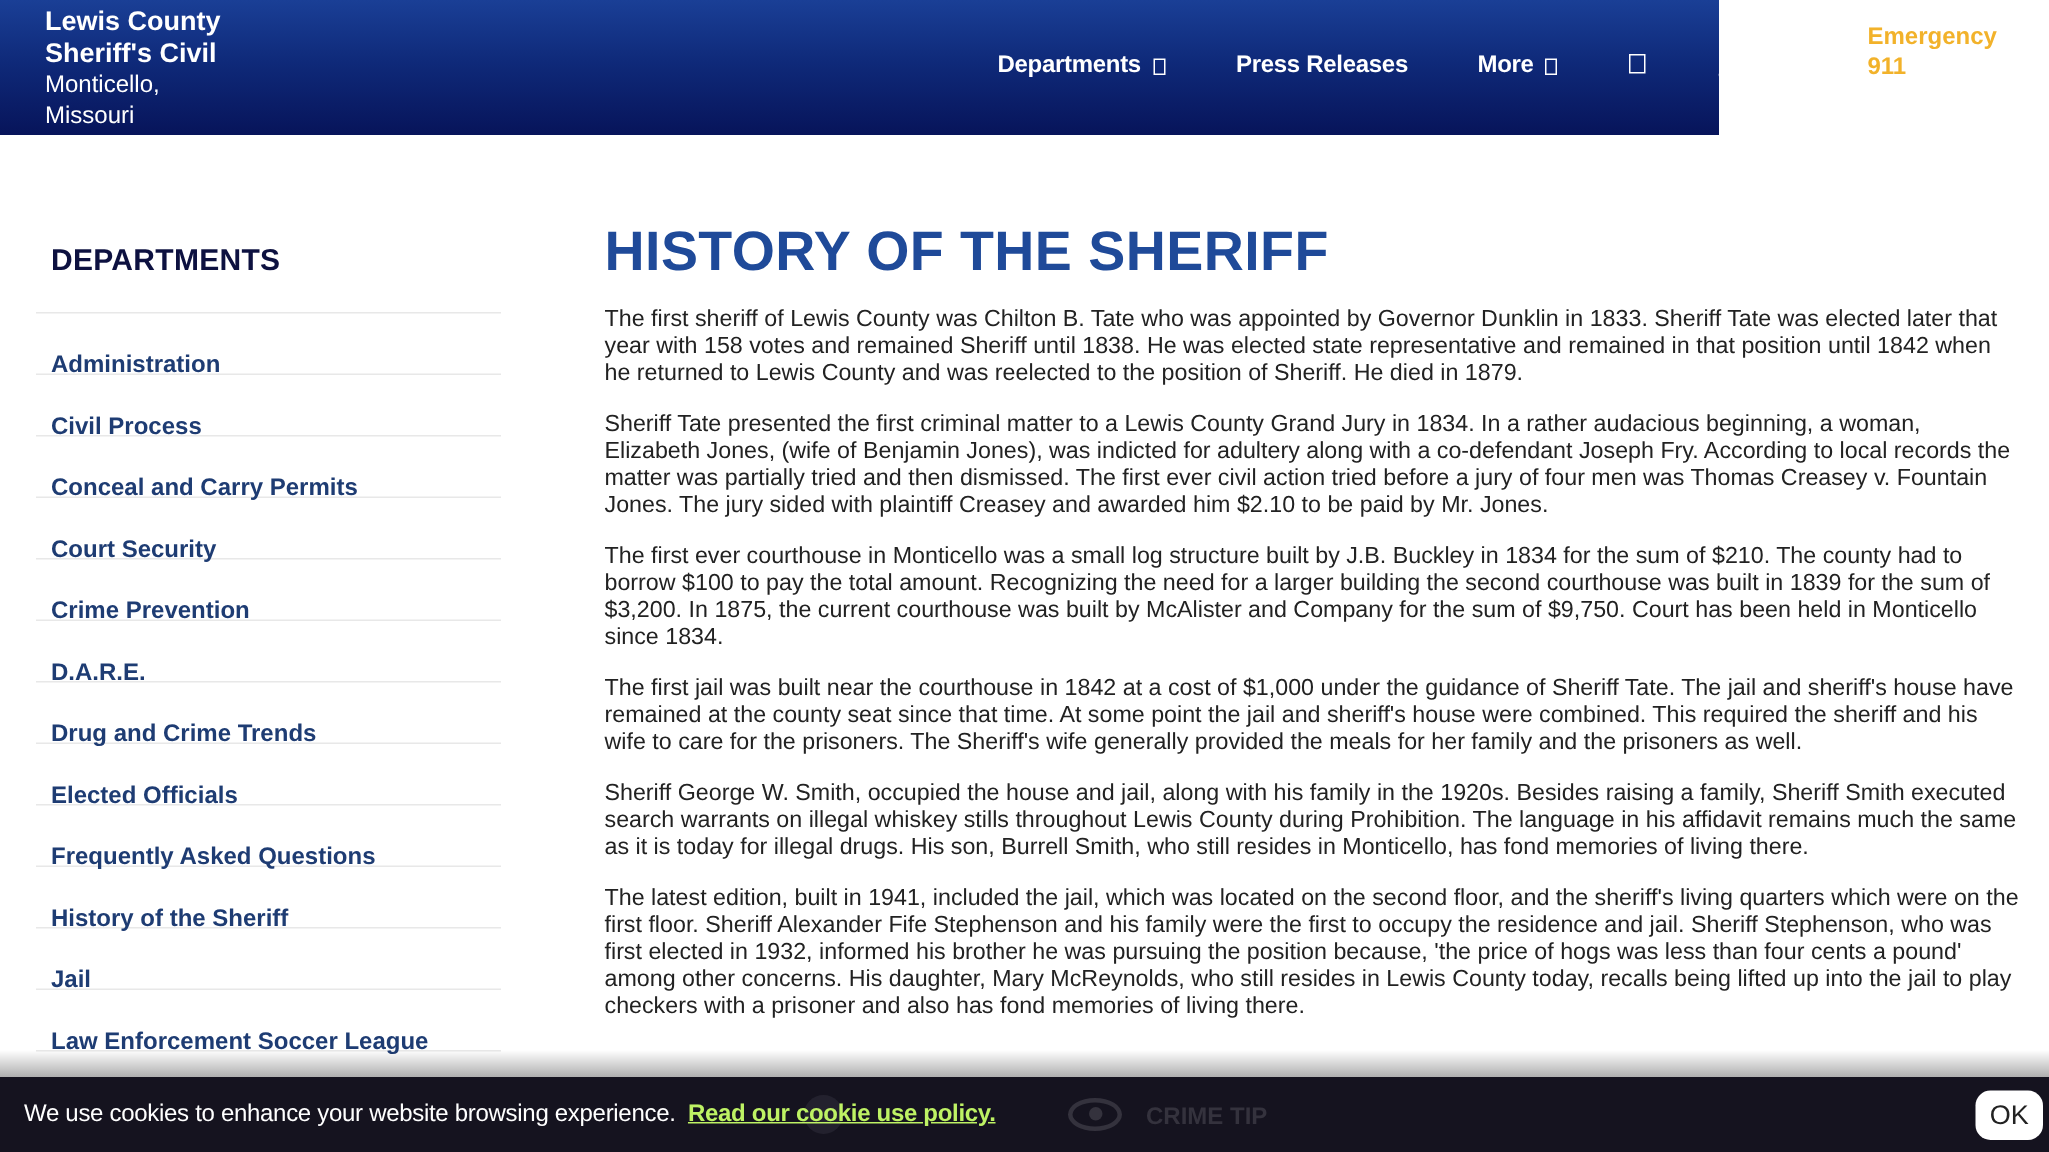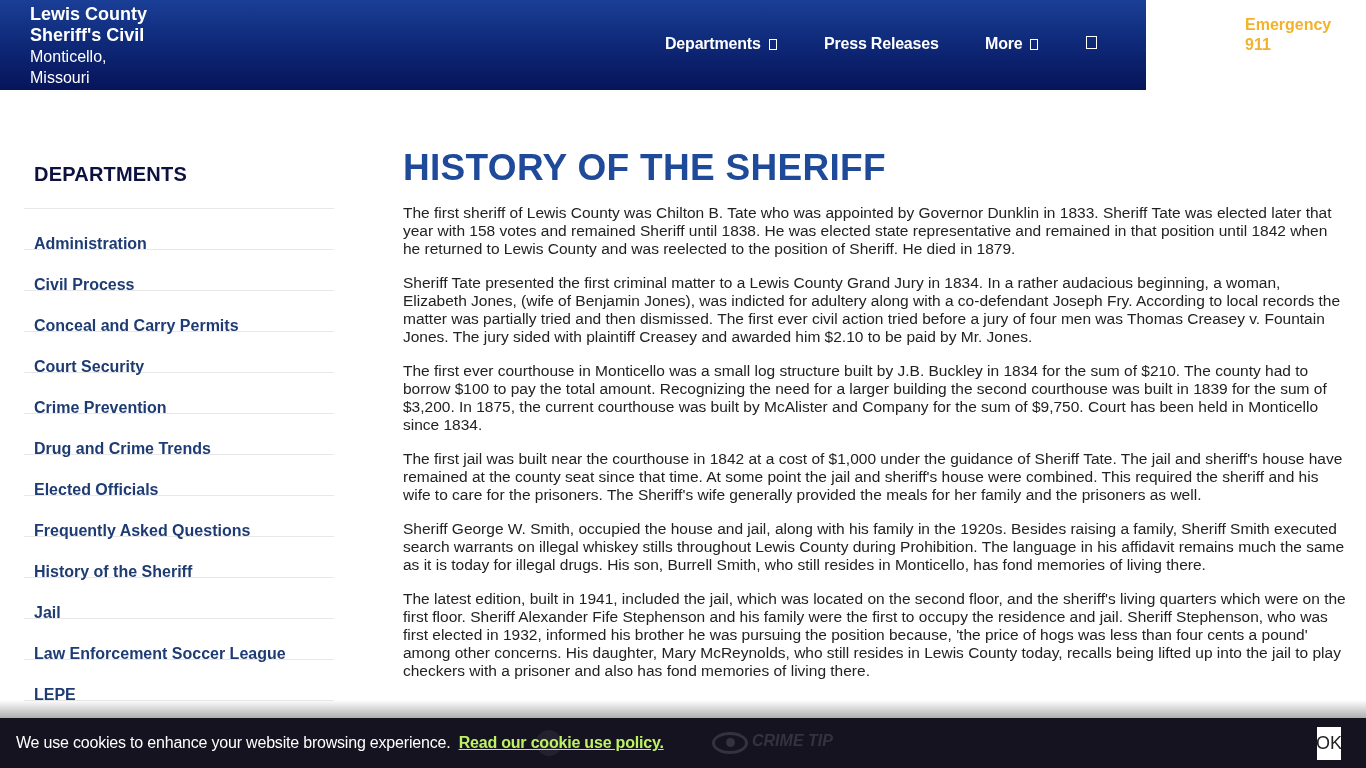--- a/index.html
+++ b/index.html
@@ -67,38 +67,38 @@
       position: absolute; left: 0; top: 700px; width: 1366px; height: 20px;
       background: linear-gradient(to bottom, rgba(0,0,0,0) 0%, rgba(0,0,0,0.35) 100%);
     }
     .cookie-bar {
       position: absolute; left: 0; top: 718px; width: 1366px; height: 50px;
       background: #15131f; color: #fff;
     }
     .cookie-text { position: absolute; left: 16px; top: 16px; font-size: 16px; letter-spacing: -0.2px; }
     .cookie-link { color: #bef264; font-weight: bold; text-decoration: underline; cursor: pointer; margin-left: 4px; }
     .crime-tip {
-      position: absolute; left: 712px; top: 14px; display: flex; align-items: flex-start; gap: 4px;
-      color: #34323d; font-weight: bold; font-size: 16px; font-style: italic;
+      position: absolute; left: 712px; top: 14px; display: flex; align-items: flex-end; gap: 16px;
+      color: #34323d; font-weight: bold; font-size: 16px;
     }
     .eye-icon {
       width: 36px; height: 22px; border: 3px solid #34323d; border-radius: 50%;
       position: relative;
     }
     .eye-icon::after {
       content: ""; position: absolute; left: 11px; top: 3px; width: 9px; height: 9px; border-radius: 50%;
       background: #34323d;
     }
     .ghost-icon {
       position: absolute; left: 536px; top: 12px; width: 26px; height: 26px; border-radius: 50%;
       background: #2a2834; opacity: 0.7;
     }
     .ok-btn {
-      position: absolute; left: 1317px; top: 9px; width: 24px; height: 33px;
-      background: #fff; color: #222; border-radius: 0; border: none;
+      position: absolute; left: 1317px; top: 9px; width: 45px; height: 33px;
+      background: #fff; color: #222; border-radius: 10px; border: none;
       font-size: 18px; font-family: "Liberation Sans", sans-serif; cursor: pointer;
       display: flex; align-items: center; justify-content: center;
     }
   </style>
 </head>
 <body>
 
 <header class="header">
   <div class="brand">
     <span class="name">Lewis County</span>
@@ -148,20 +148,23 @@
         <a>Civil Process</a>
       </li>
     <li>
         <a>Conceal and Carry Permits</a>
       </li>
     <li>
         <a>Court Security</a>
       </li>
     <li>
         <a>Crime Prevention</a>
+      </li>
+    <li>
+        <a>D.A.R.E.</a>
       </li>
     <li>
         <a>Drug and Crime Trends</a>
       </li>
     <li>
         <a>Elected Officials</a>
       </li>
     <li>
         <a>Frequently Asked Questions</a>
       </li>

